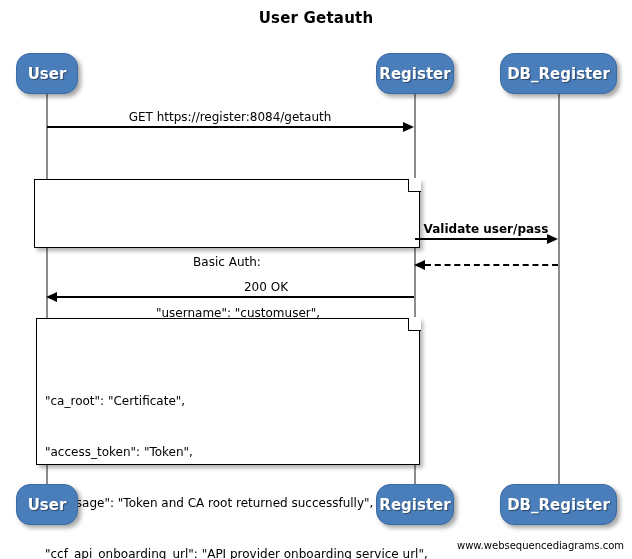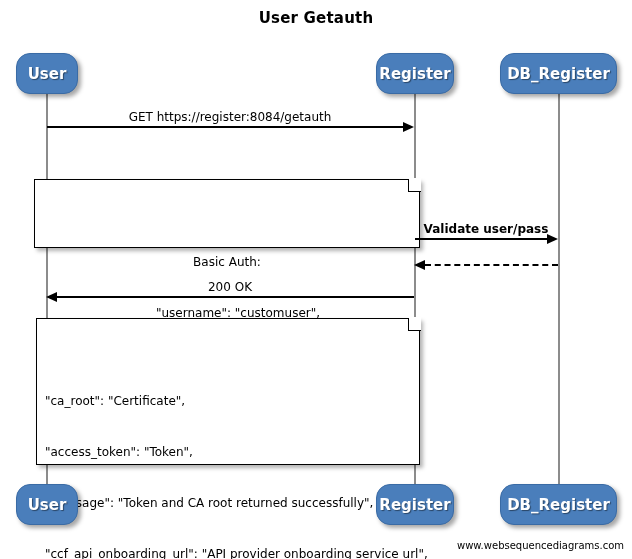--- a/index.html
+++ b/index.html
@@ -167,21 +167,21 @@
     <span class="note-line indent">"password": "***",</span>
   </div>
 
   <div class="msg-label" style="left:414px; top:222px; width:144px;font-weight:bold;">Validate user/pass</div>
   <div class="msg" style="left:415px; top:238px; width:134px;"></div>
   <div class="arrowhead right" style="left:547px; top:234px;"></div>
 
   <div class="msg dashed" style="left:425px; top:264px; width:133px;"></div>
   <div class="arrowhead left" style="left:414px; top:260px;"></div>
 
-  <div class="msg-label" style="left:46px; top:280px; width:368px;">200 OK</div>
+  <div class="msg-label" style="left:46px; top:280px; width:368px;padding-left:36px;">200 OK</div>
   <div class="msg" style="left:57px; top:296px; width:357px;"></div>
   <div class="arrowhead left" style="left:46px; top:292px;"></div>
 
   <div class="note" style="left:36px; top:318px; width:384px; height:147px;">
     <span class="fold-cut"></span>
     <span class="fold"></span>
     <span class="note-line">"ca_root": "Certificate",</span>
     <span class="note-line">"access_token": "Token",</span>
     <span class="note-line">"message": "Token and CA root returned successfully",</span>
     <span class="note-line">"ccf_api_onboarding_url": "API provider onboarding service url",</span>

